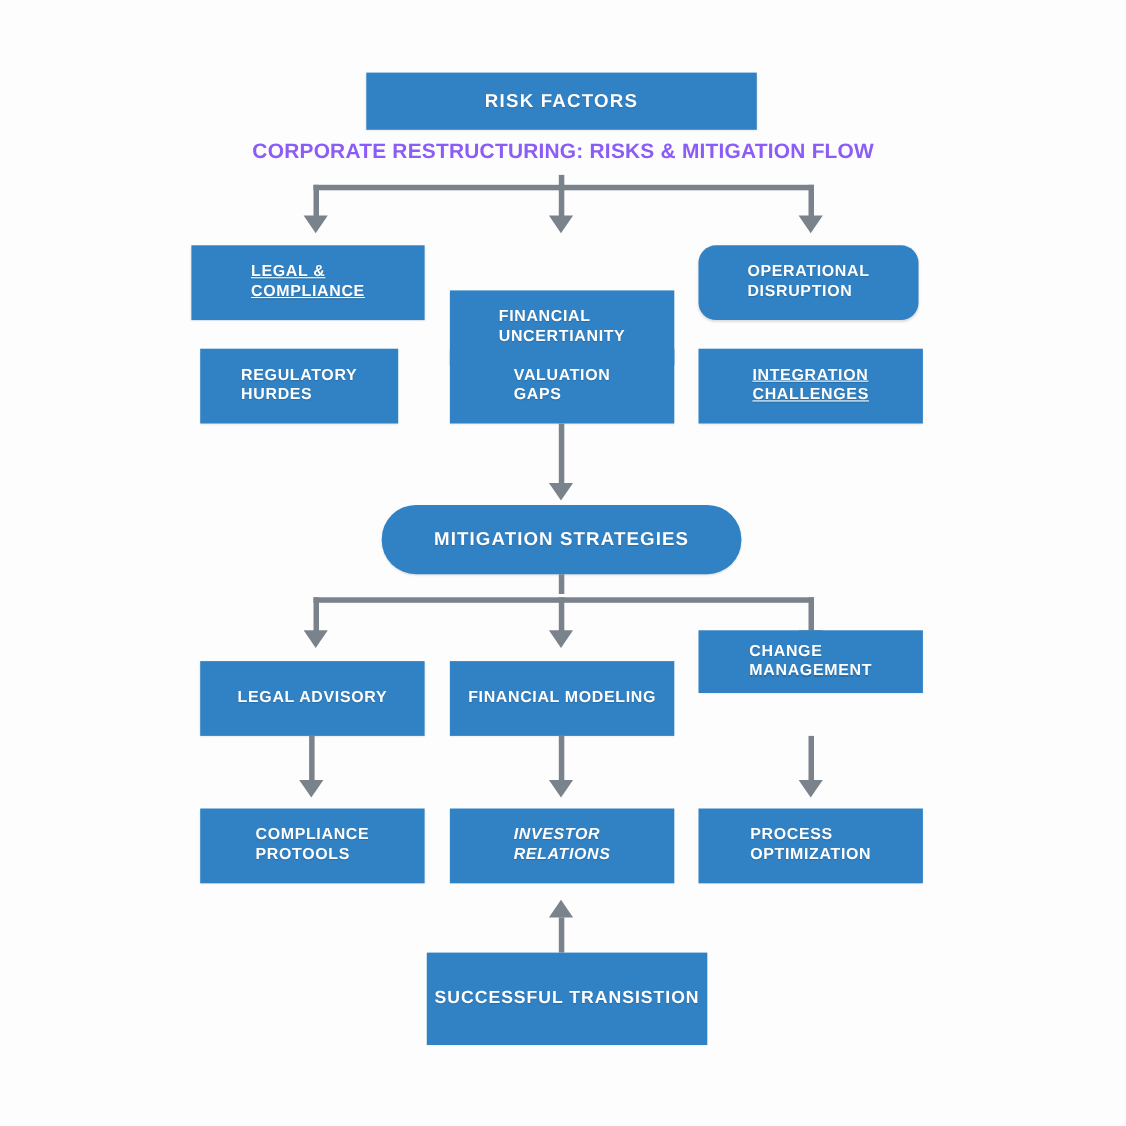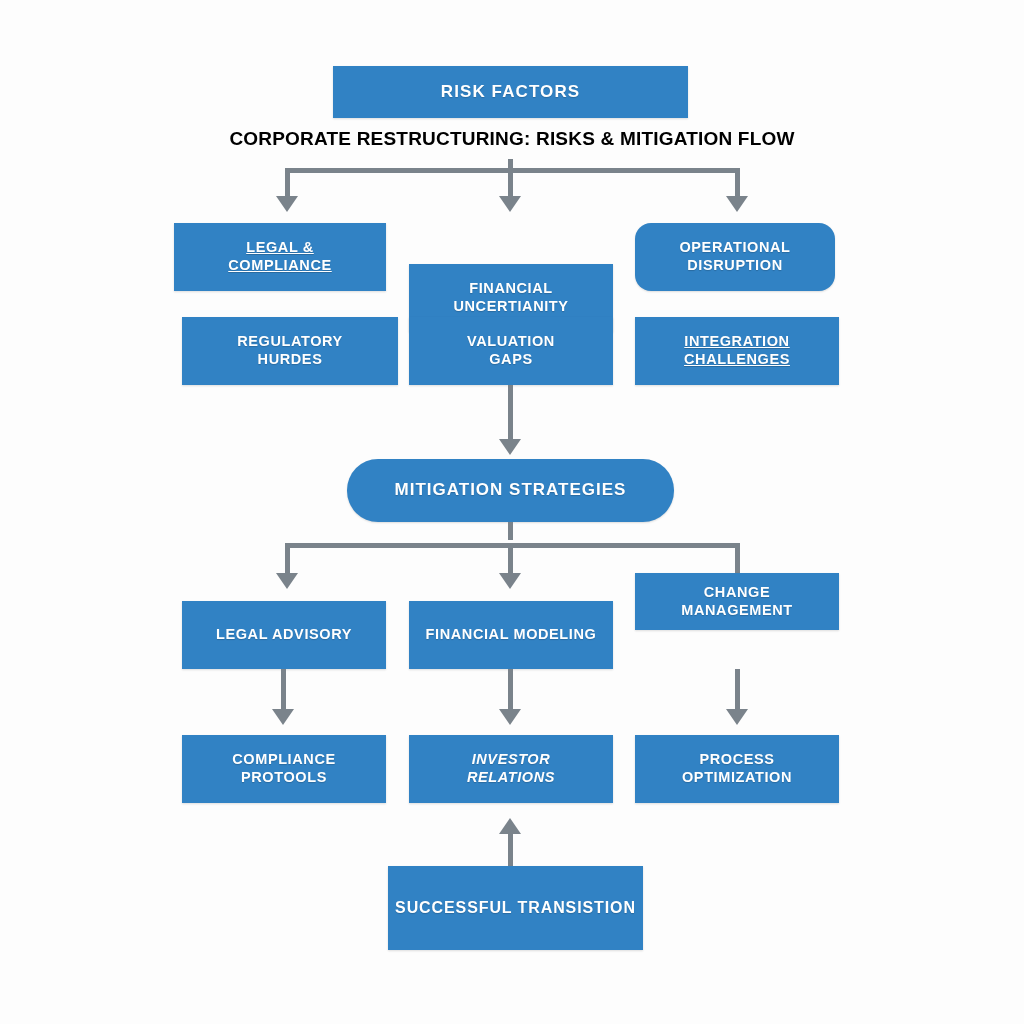--- a/index.html
+++ b/index.html
@@ -20,21 +20,20 @@
   }
 
   
   .node {
     position: absolute;
     background: #3182c4;
     color: #ffffff;
     display: flex;
     align-items: center;
     justify-content: center;
-    text-align: center;
     font-weight: bold;
     letter-spacing: 0.6px;
     line-height: 1.22;
     box-sizing: border-box;
     padding: 2px 6px;
     text-shadow: 0 1px 1px rgba(0,0,0,0.18);
     box-shadow: 0 1px 2px rgba(0,0,0,0.13);
   }
   .node.header   { font-size: 17px; letter-spacing: 1.1px; }
   .node.primary  { font-size: 17px; letter-spacing: 1.0px; }
@@ -42,21 +41,21 @@
   .node.terminal { font-size: 16px; letter-spacing: 0.9px; }
 
   
   .flow-title {
     position: absolute;
     left: 0;
     width: 1024px;
     text-align: center;
     font-size: 19px;
     font-weight: bold;
-    color: #000000;
+    color: #8b5cf6;
     letter-spacing: 0.2px;
     white-space: nowrap;
   }
 
   
   .conn {
     position: absolute;
     background: #7a838b;
   }
   .conn.h { height: 5px; }
@@ -111,21 +110,21 @@
       <div>UNCERTIANITY</div>
     </div>
   </div>
   <div class="node leaf" style="left:635px; top:223px; width:200px; height:68px;border-radius:16px;">
     <div>
       <div>OPERATIONAL</div>
       <div>DISRUPTION</div>
     </div>
   </div>
 
-  <div class="node leaf" style="left:182px; top:317px; width:216px; height:68px;">
+  <div class="node leaf" style="left:182px; top:317px; width:180px; height:68px;">
     <div>
       <div>REGULATORY</div>
       <div>HURDES</div>
     </div>
   </div>
   <div class="node leaf" style="left:409px; top:317px; width:204px; height:68px;">
     <div>
       <div>VALUATION</div>
       <div>GAPS</div>
     </div>

